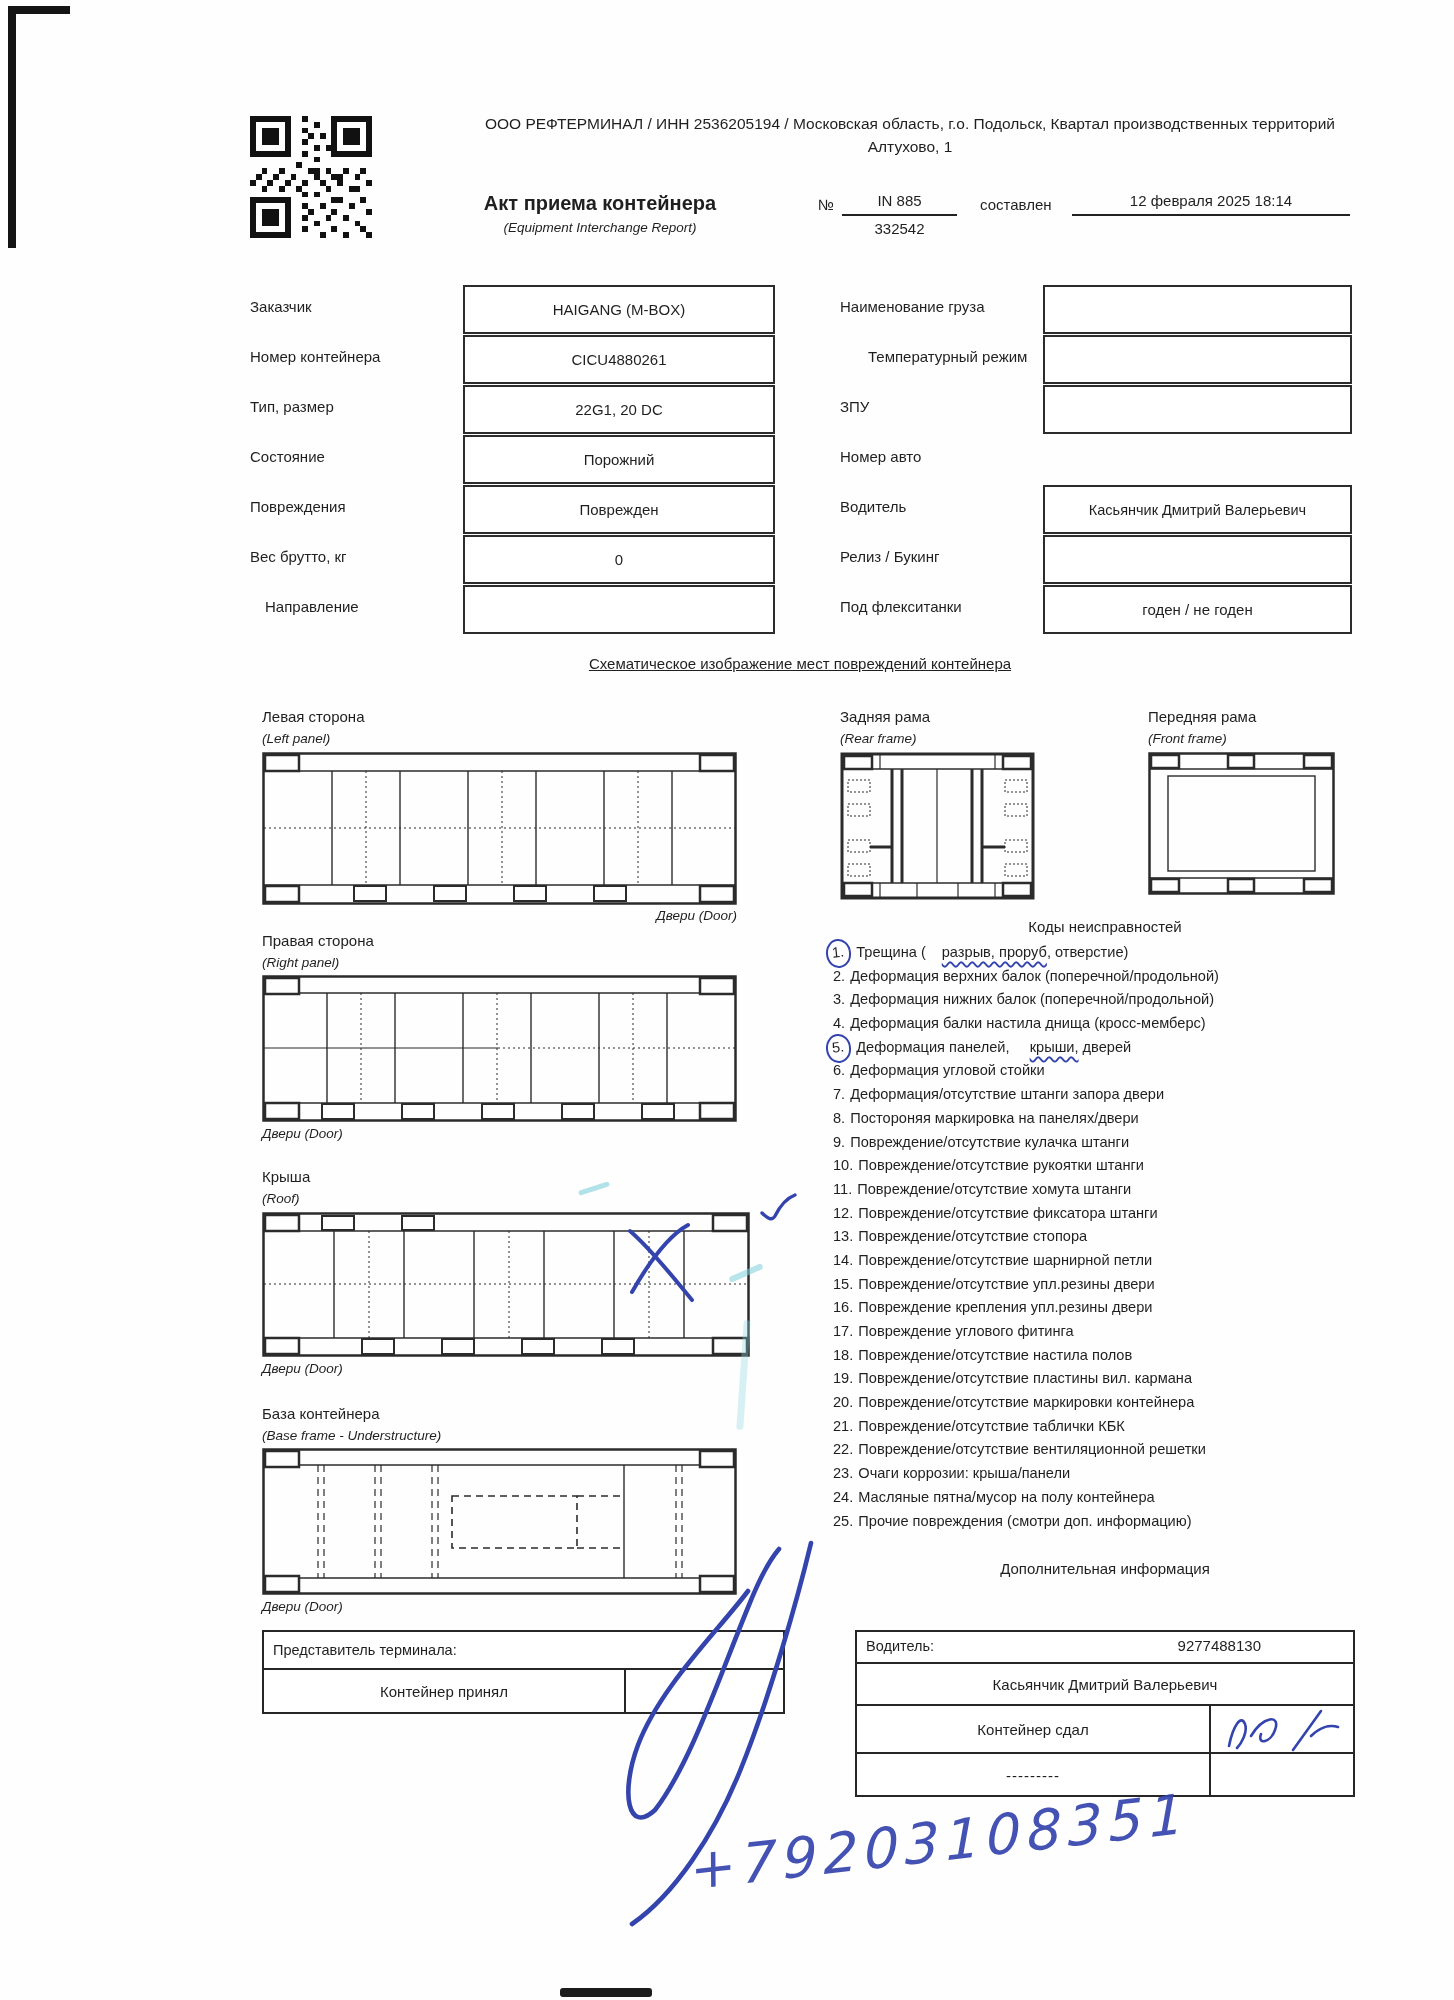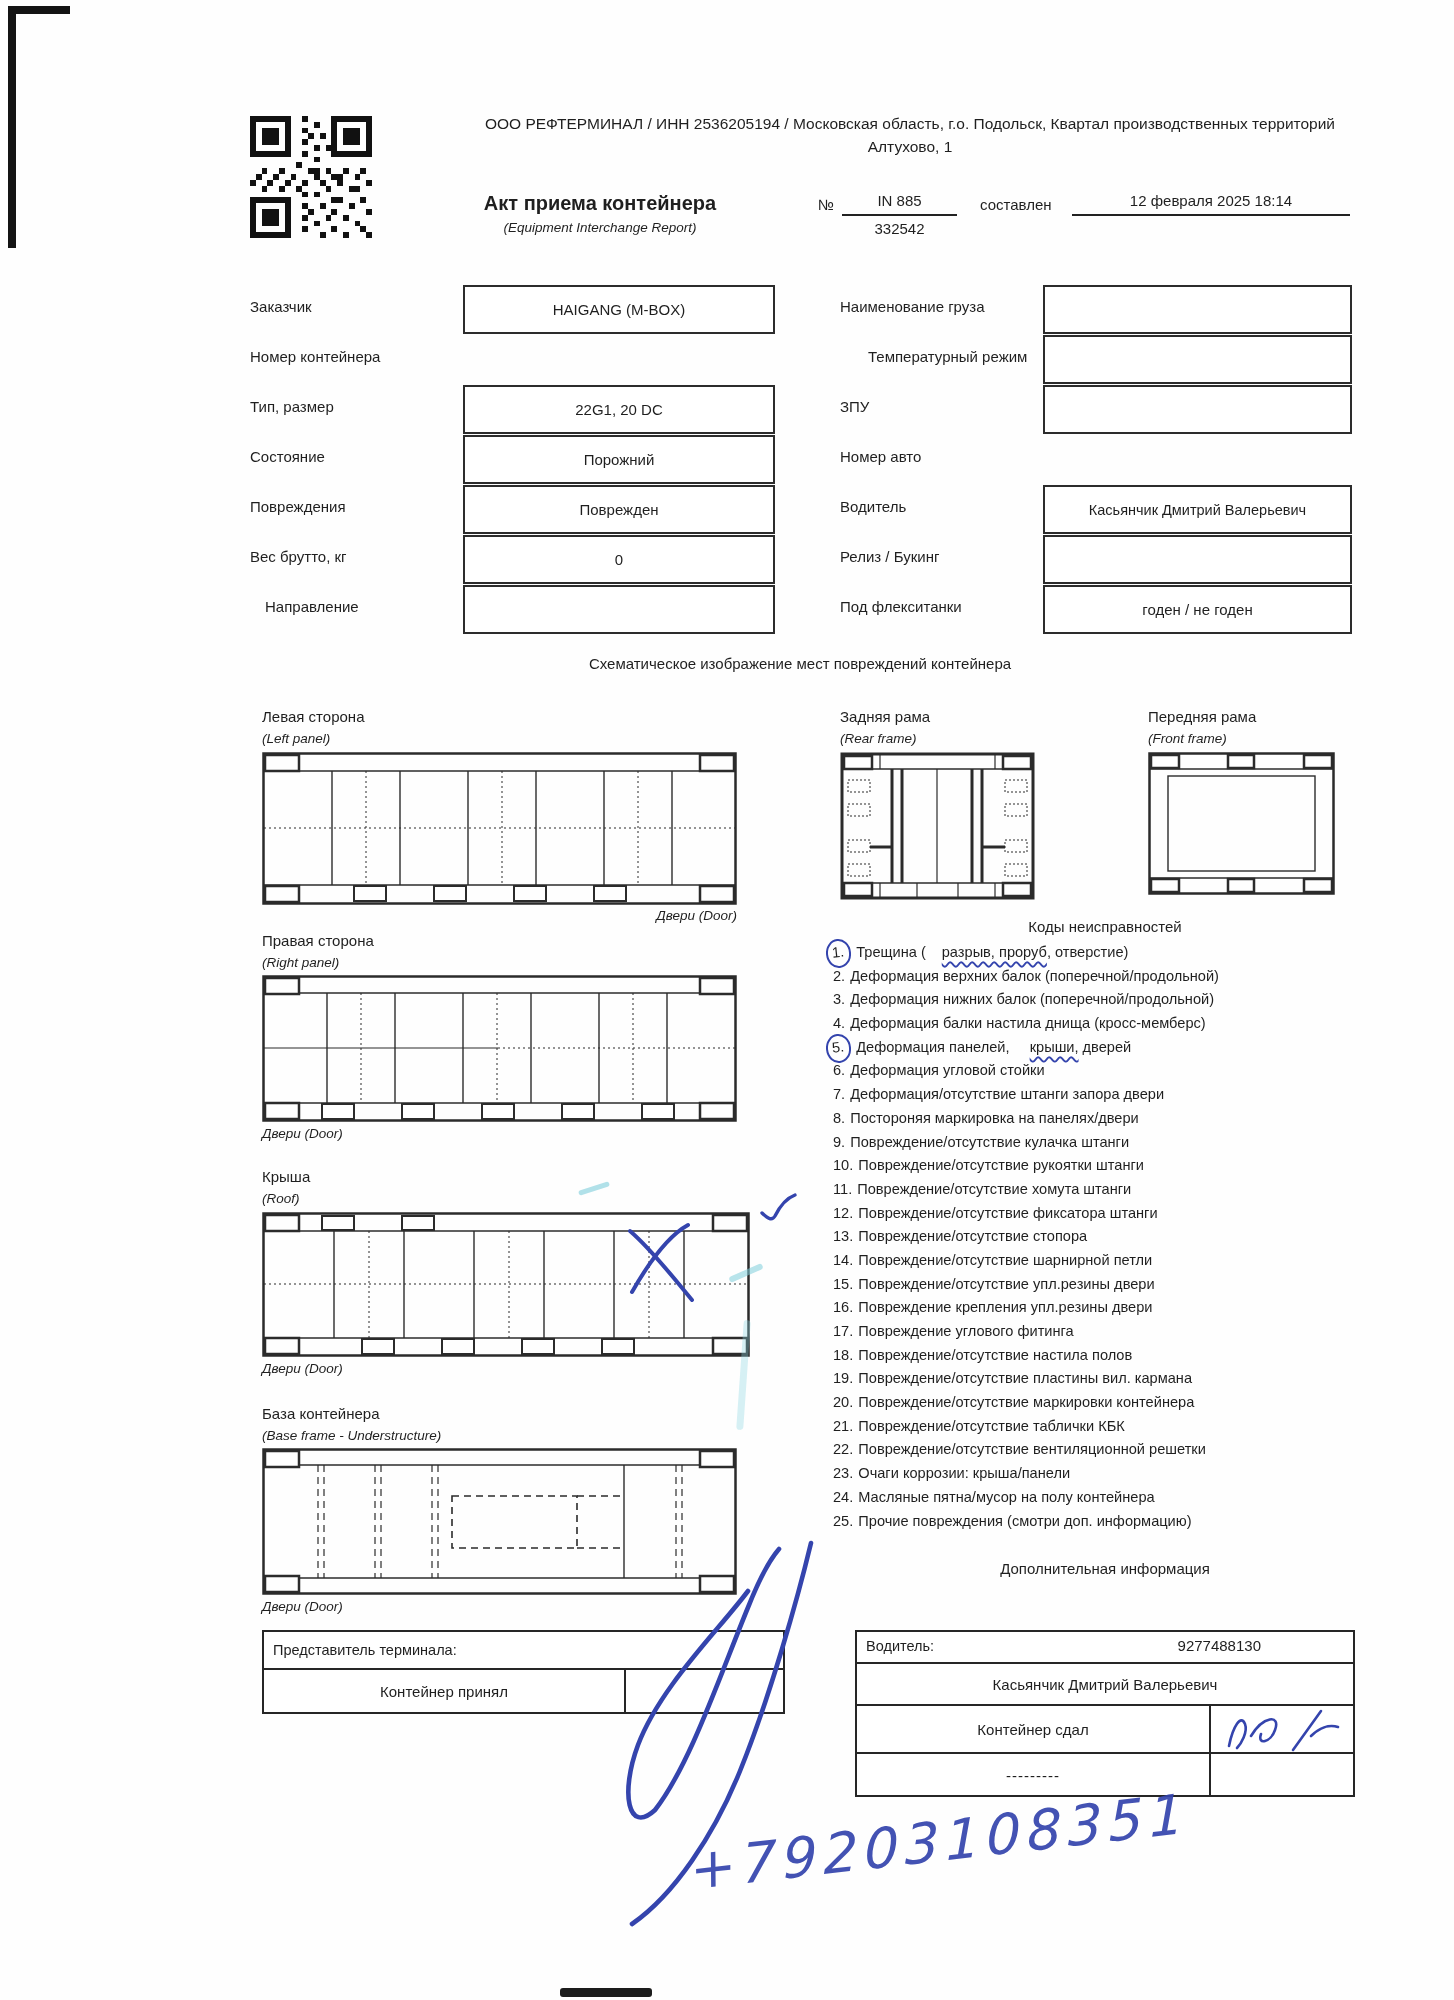--- a/index.html
+++ b/index.html
@@ -125,20 +125,21 @@
   <div class="abs center" style="left:842px;top:192px;width:115px;">
     <div class="ucell">IN 885</div>
     <div style="font-size:15px;margin-top:4px;">332542</div>
   </div>
   <div class="abs lbl" style="left:980px;top:196px;">составлен</div>
   <div class="abs center ucell" style="left:1072px;top:192px;width:278px;">12 февраля 2025 18:14</div>
 
   <div class="abs lbl" style="left:250px;top:298px;">Заказчик</div>
   <div class="abs box" style="left:463px;top:285px;width:308px;height:45px;">HAIGANG (M-BOX)</div>
   <div class="abs lbl" style="left:250px;top:348px;">Номер контейнера</div>
+  <div class="abs box" style="left:463px;top:335px;width:308px;height:45px;">CICU4880261</div>
   <div class="abs lbl" style="left:250px;top:398px;">Тип, размер</div>
   <div class="abs box" style="left:463px;top:385px;width:308px;height:45px;">22G1, 20 DC</div>
   <div class="abs lbl" style="left:250px;top:448px;">Состояние</div>
   <div class="abs box" style="left:463px;top:435px;width:308px;height:45px;">Порожний</div>
   <div class="abs lbl" style="left:250px;top:498px;">Повреждения</div>
   <div class="abs box" style="left:463px;top:485px;width:308px;height:45px;">Поврежден</div>
   <div class="abs lbl" style="left:250px;top:548px;">Вес брутто, кг</div>
   <div class="abs box" style="left:463px;top:535px;width:308px;height:45px;">0</div>
   <div class="abs lbl" style="left:250px;top:598px;margin-left:15px;">Направление</div>
   <div class="abs box" style="left:463px;top:585px;width:308px;height:45px;"></div>
@@ -150,21 +151,21 @@
   <div class="abs lbl" style="left:840px;top:398px;">ЗПУ</div>
   <div class="abs box" style="left:1043px;top:385px;width:305px;height:45px;"></div>
   <div class="abs lbl" style="left:840px;top:448px;">Номер авто</div>
   <div class="abs lbl" style="left:840px;top:498px;">Водитель</div>
   <div class="abs box" style="left:1043px;top:485px;width:305px;height:45px;font-size:14.5px;">Касьянчик Дмитрий Валерьевич</div>
   <div class="abs lbl" style="left:840px;top:548px;">Релиз / Букинг</div>
   <div class="abs box" style="left:1043px;top:535px;width:305px;height:45px;"></div>
   <div class="abs lbl" style="left:840px;top:598px;">Под флекситанки</div>
   <div class="abs box" style="left:1043px;top:585px;width:305px;height:45px;">годен / не годен</div>
 
-  <div class="abs center lbl" style="left:520px;top:655px;width:560px;">Схематическое изображение мест повреждений контейнера</div>
+  <div class="abs center lbl" style="left:520px;top:655px;width:560px;text-decoration:underline;">Схематическое изображение мест повреждений контейнера</div>
 
   <div class="abs dtitle" style="left:262px;top:708px;">Левая сторона</div>
   <div class="abs dsub" style="left:262px;top:731px;">(Left panel)</div>
   <svg class="abs" style="left:262px;top:752px;" width="475" height="153" viewBox="0 0 475 153" fill="none" stroke="#2b2b2b">
     <rect x="1.5" y="1.5" width="472" height="150" stroke-width="2.5"></rect>
     <line x1="2" y1="19" x2="473" y2="19" stroke-width="1.3"></line>
     <line x1="2" y1="133" x2="473" y2="133" stroke-width="1.3"></line>
     <line x1="70" y1="19" x2="70" y2="133" stroke-width="1.4"></line>
     <line x1="138" y1="19" x2="138" y2="133" stroke-width="1.4"></line>
     <line x1="206" y1="19" x2="206" y2="133" stroke-width="1.4"></line>

